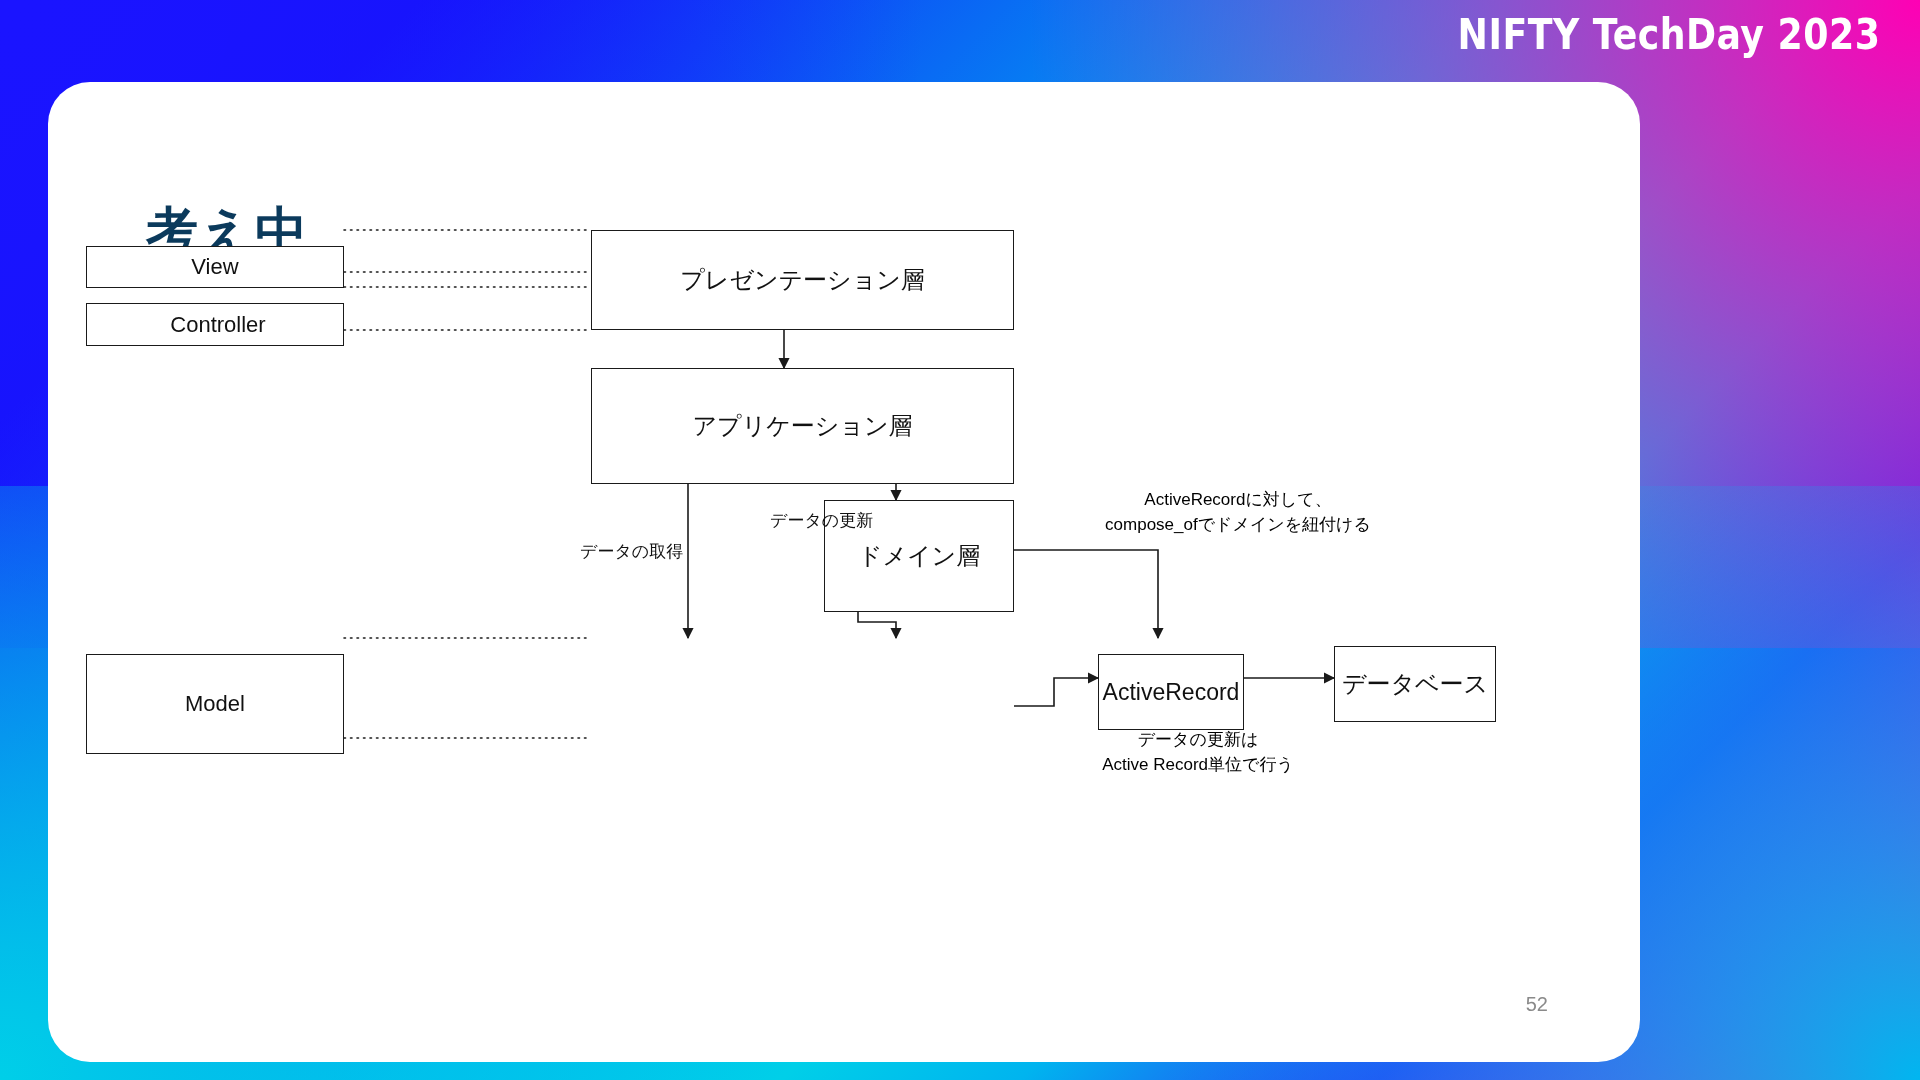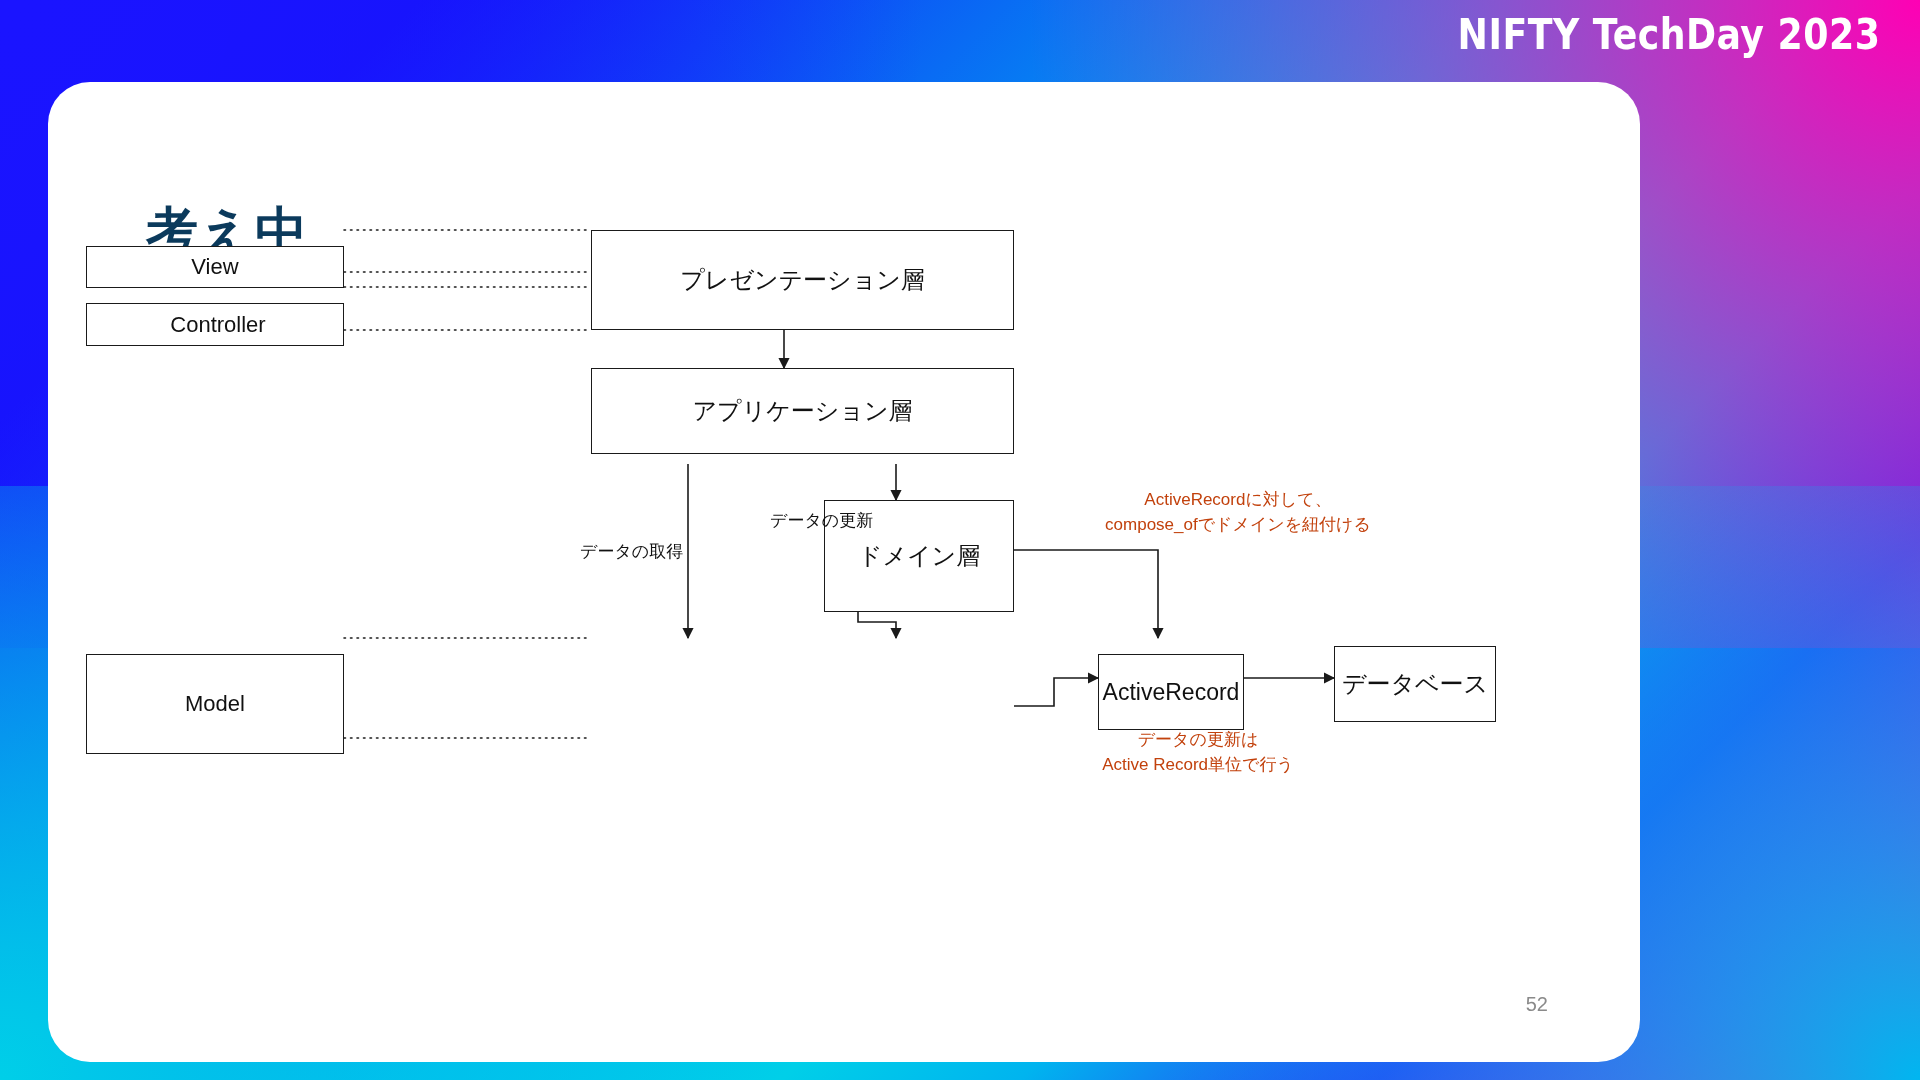--- a/index.html
+++ b/index.html
@@ -93,21 +93,21 @@
     text-align: center;
     color: #111111;
     line-height: 1.25;
   }
   .node.jp  { font-size: 24px; }
   .node.en  { font-size: 22px; margin-top: 16px; }
 
   .note {
     position: absolute;
     font-size: 17px;
-    color: #c2410c;
+    color: #000000;
     text-align: center;
     line-height: 1.45;
     white-space: pre-line;
   }
   .edge-label {
     position: absolute;
     font-size: 17px;
     color: #111111;
     white-space: nowrap;
   }
@@ -177,21 +177,21 @@
       </div>
 
       <div class="node en" style="left:38px; top:556px; width:258px; height:100px;">
         <span>Model</span>
       </div>
 
       <div class="node jp" style="left:543px; top:148px; width:423px; height:100px;">
         <span>プレゼンテーション層</span>
       </div>
 
-      <div class="node jp" style="left:543px; top:286px; width:423px; height:86px;">
+      <div class="node jp" style="left:543px; top:286px; width:423px; height:116px;">
         <span>アプリケーション層</span>
       </div>
 
       <div class="node jp" style="left:776px; top:418px; width:190px; height:112px;">
         <span>ドメイン層</span>
       </div>
 
 
       <div class="node en" style="left:1050px; top:556px; width:146px; height:76px; font-size:23px;">
         <span>ActiveRecord</span>

